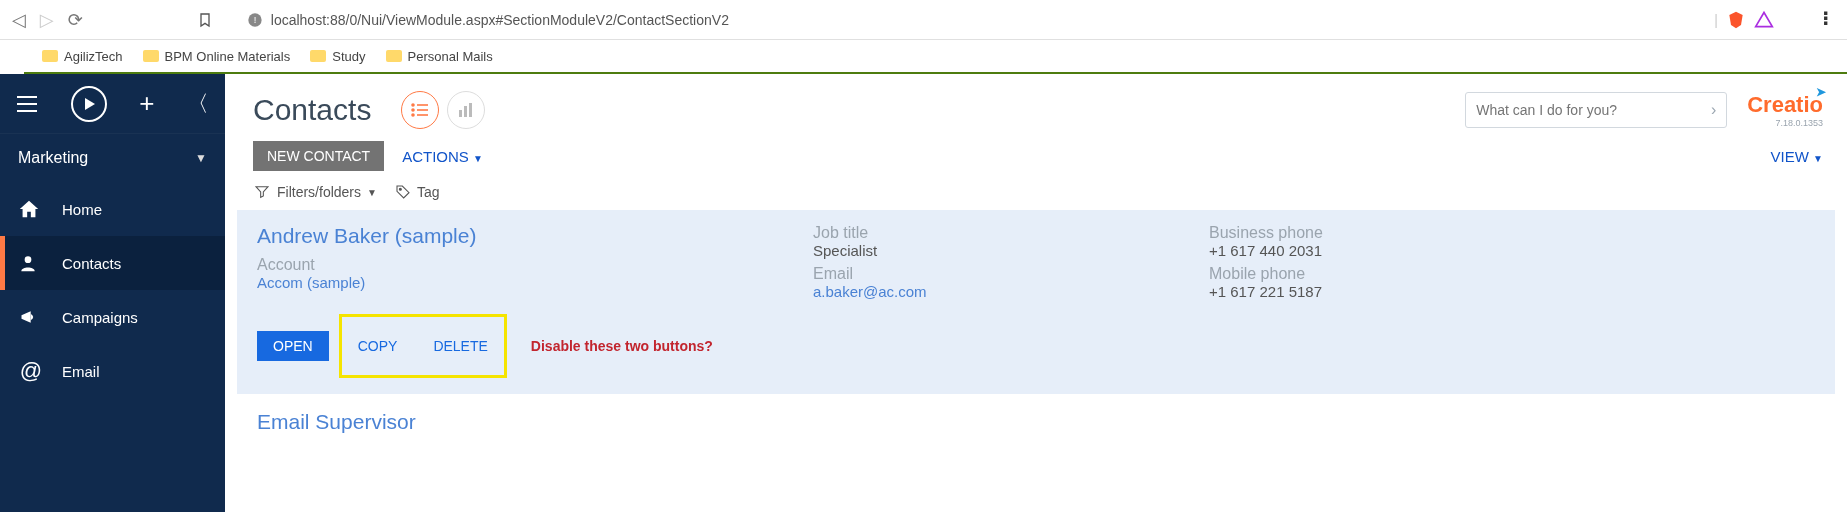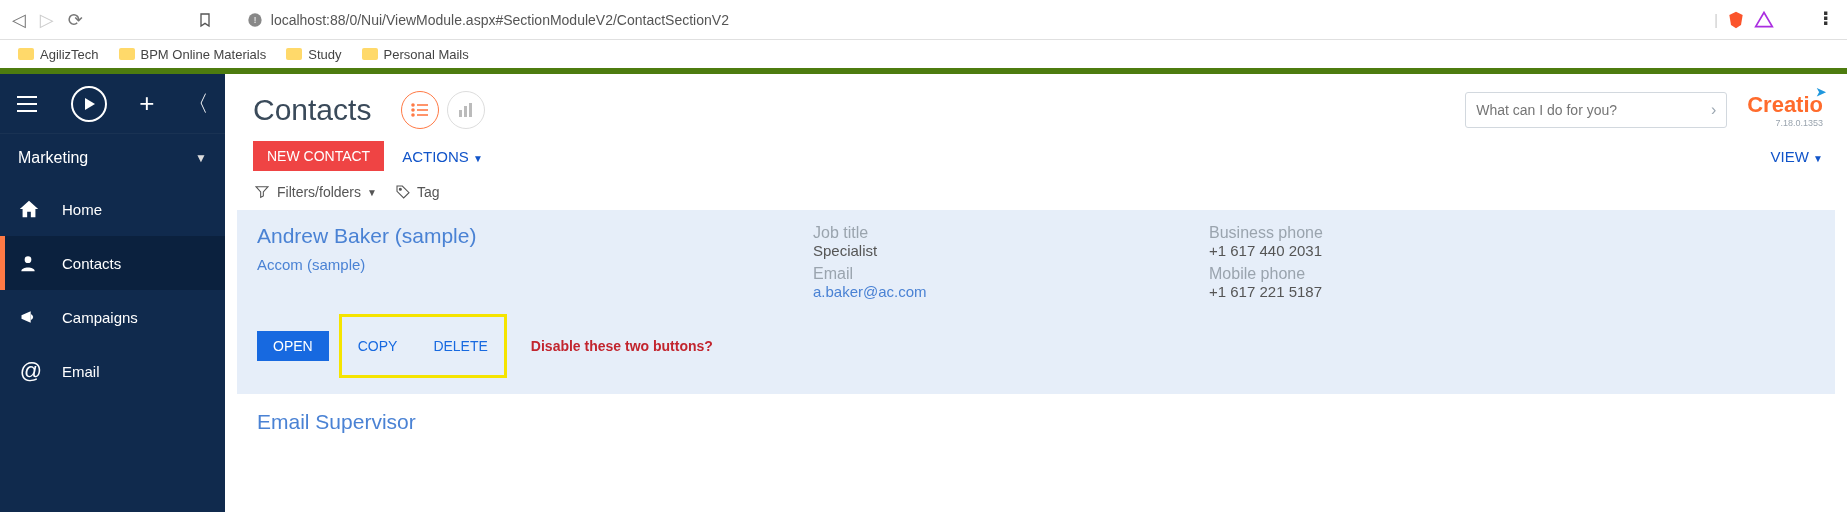--- a/index.html
+++ b/index.html
@@ -9,21 +9,21 @@
   .browser-bar { height:40px; border-bottom:1px solid #e0e0e0; display:flex; align-items:center; padding:0 12px; gap:14px;}
   .nav-ico { color:#777; font-size:18px; cursor:pointer;}
   .nav-ico.dis { color:#ccc; }
   .bookmark-ico { margin-left:100px; font-size:16px; color:#555;}
   .urlbar { flex:1; display:flex; align-items:center; gap:8px; background:#fff; border-radius:30px; padding:0 10px; margin-left:10px; color:#555;}
   .info-ico { font-size:16px; color:#777;}
   .right-icons { display:flex; gap:8px; align-items:center;}
   .menu-dots { font-size:18px; font-weight:bold; }
   
   
-  .bookmarks-bar { height:34px; display:flex; align-items:center; gap:20px; padding:0 18px; border-bottom:6px solid #4d7c0f;}
+  .bookmarks-bar { height:34px; display:flex; align-items:center; gap:20px; padding:0 18px; border-bottom:2px solid #4d7c0f;margin-left:24px;}
   .bm-item { display:flex; align-items:center; gap:6px; font-size:13px; color:#444; cursor:pointer;}
   .folder-ico { width:16px; height:12px; background:#ffd96a; border-radius:2px; display:inline-block;}
   
   
   .app { display:flex; height:438px; }
   .sidebar { width:225px; background:#102a4d; color:#fff; }
   .top-ctrls { height:60px; display:flex; align-items:center; justify-content:space-around; border-bottom:1px solid rgba(255,255,255,0.04);}
   .top-ctrls .ico { color:#fff; font-size:20px; cursor:pointer;}
   .circle-btn { width:36px; height:36px; border:2px solid #fff; border-radius:50%; display:flex; align-items:center; justify-content:center;}
   .play-tri { width:0;height:0;border-left:10px solid #fff;border-top:6px solid transparent;border-bottom:6px solid transparent; margin-left:3px;}
@@ -46,21 +46,21 @@
   .spacer { flex:1; }
   .search-wrap { width:262px; height:36px; border:1px solid #d2d8de; border-radius:3px; display:flex; align-items:center; padding:0 10px; color:#9ca7b2;}
   .search-input { flex:1; border:none; outline:none; font-size:14px; color:#666;}
   .search-go { font-size:16px; color:#9ca7b2;}
   .brand { margin-left:20px; text-align:right;}
   .brand-logo { color:#ff6b2c; font-size:22px; font-weight:600; position:relative;}
   .brand-arrow { position:absolute; top:-7px; right:-3px; font-size:12px; color:#1f97dd;}
   .brand-ver { font-size:9px; color:#9aa4ae;}
   
   .action-row { display:flex; align-items:center; gap:18px; padding:4px 24px 8px 28px; height:44px;}
-  .new-btn { background:#ef4444; color:#fff; padding:7px 14px; font-size:14px; border:none; cursor:pointer;}
+  .new-btn { background:#737373; color:#fff; padding:7px 14px; font-size:14px; border:none; cursor:pointer;}
   .actions-dd { color:#1154c9; font-size:15px; cursor:pointer;}
   .view-dd { color:#1154c9; font-size:15px; cursor:pointer;}
   
   .filter-row { display:flex; align-items:center; gap:18px; padding:4px 24px 10px 28px; color:#555; font-size:14px;}
   .filter-item { display:flex; align-items:center; gap:6px; cursor:pointer;}
   .caret-sm { font-size:10px; }
   
   .record { background:#e6eef9; margin:0 12px; padding:14px 20px 16px 20px;}
   .rec-grid { display:grid; grid-template-columns: 540px 380px 380px; gap:16px;}
   .rec-name { color:#4a82d4; font-size:21px; margin-bottom:8px; grid-column:1; cursor:pointer;}
@@ -243,20 +243,21 @@
             <circle cx="8" cy="8" r="1.5" fill="#555"></circle>
           </svg>
         <span>Tag</span>
       </div>
     </div>
 
     <div class="record">
       <div class="rec-grid">
         <div class="rec-col1">
           <div class="rec-name">Andrew Baker (sample)</div>
+          <div class="lbl">Account</div>
           <div class="val link">Accom (sample)</div>
         </div>
         <div class="rec-col2">
           <div class="lbl">Job title</div>
           <div class="val">Specialist</div>
           <div class="lbl" style="margin-top:6px">Email</div>
           <div class="val link">a.baker@ac.com</div>
         </div>
         <div class="rec-col3">
           <div class="lbl">Business phone</div>

